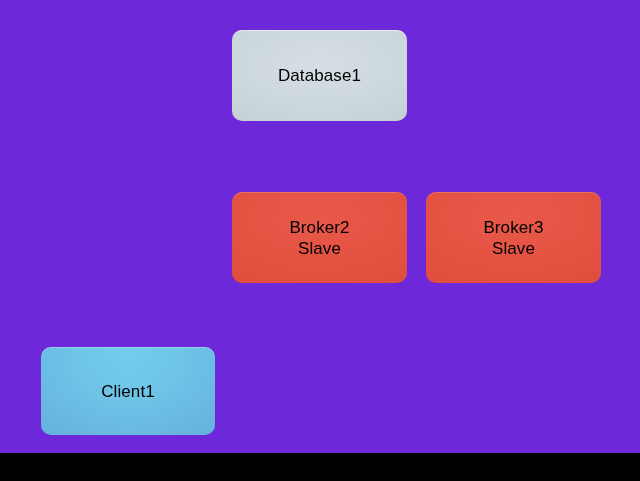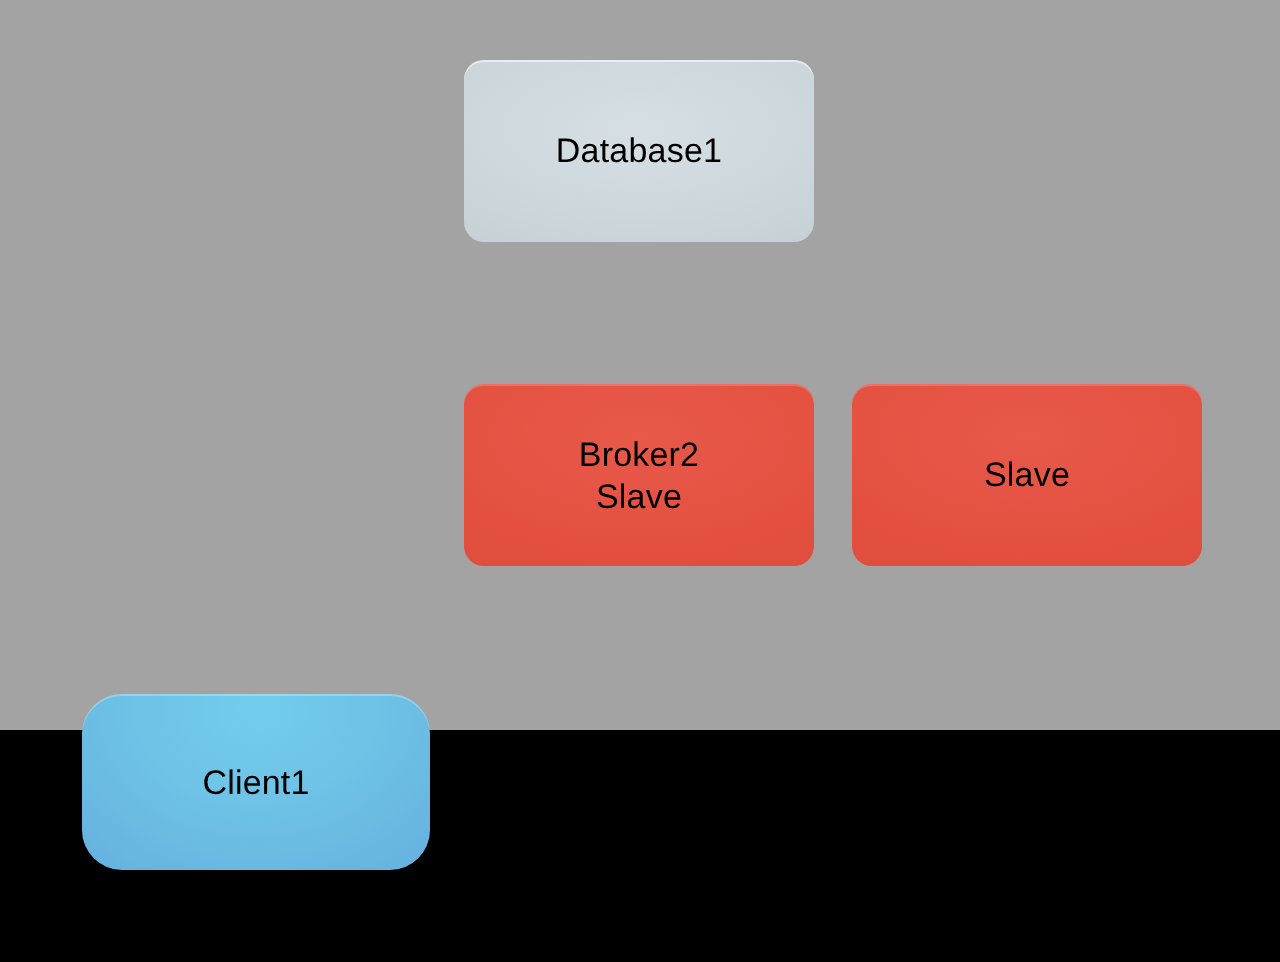--- a/index.html
+++ b/index.html
@@ -10,22 +10,22 @@
   }
   body {
     width: 640px;
     height: 481px;
     overflow: hidden;
     font-family: "Liberation Sans", sans-serif;
   }
   #canvas {
     position: relative;
     width: 640px;
-    height: 365px;
-    background: #a3a3a3;
+    height: 453px;
+    background: #6d28d9;
   }
 
   .node {
     position: absolute;
     box-sizing: border-box;
     border-radius: 10px;
     display: flex;
     flex-direction: column;
     align-items: center;
     justify-content: center;
@@ -64,39 +64,39 @@
 
   
   .node.client {
     background:
       radial-gradient(ellipse 95% 150% at 50% 8%,
         #72cdec 0%,
         #6ec3e6 35%,
         #68b4e0 72%,
         #62a8d8 100%);
     box-shadow: inset 0 1px 0 rgba(255,255,255,0.28);
-    border-radius: 20px;
   }
 </style>
 </head>
 <body>
 
 <div id="canvas">
 
   <div class="node db" style="left:232px; top:30px; width:175px; height:91px;">
     <span class="line">Database1</span>
   </div>
 
 
   <div class="node broker" style="left:232px; top:192px; width:175px; height:91px;">
     <span class="line">Broker2</span>
     <span class="line">Slave</span>
   </div>
 
   <div class="node broker" style="left:426px; top:192px; width:175px; height:91px;">
+    <span class="line">Broker3</span>
     <span class="line">Slave</span>
   </div>
 
   <div class="node client" style="left:41px; top:347px; width:174px; height:88px;">
     <span class="line">Client1</span>
   </div>
 
 
 </div>
 

